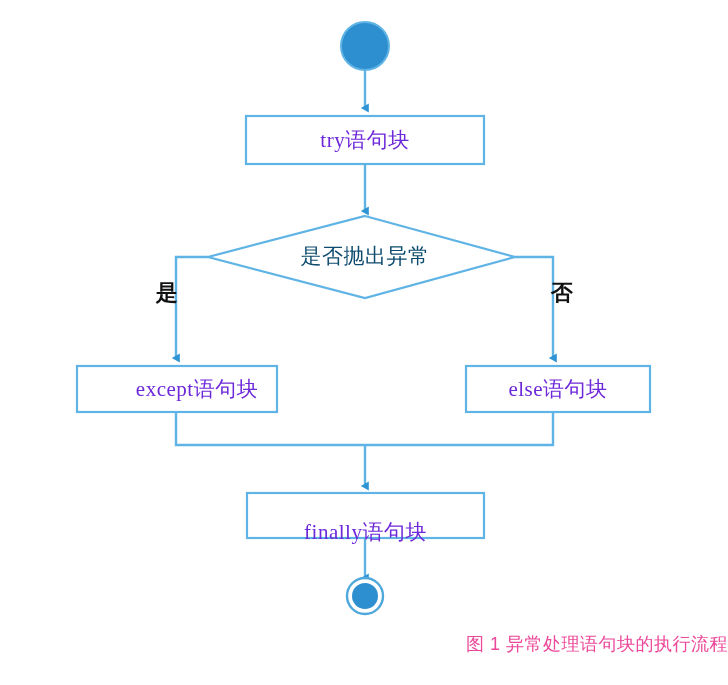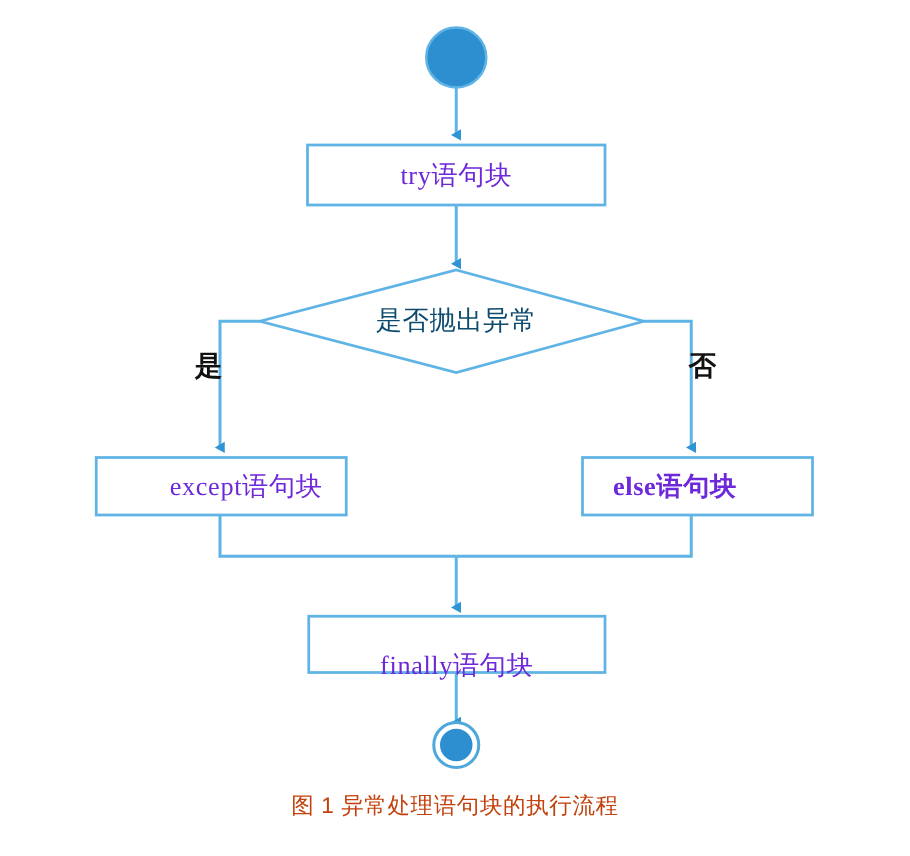--- a/index.html
+++ b/index.html
@@ -47,24 +47,24 @@
     font-size: 22px;
     font-weight: bold;
     font-family: "Liberation Serif", "DejaVu Serif", serif;
     color: #111111;
   }
   .caption {
     position: absolute;
     left: 0;
     top: 632px;
     width: 728px;
-    text-align: center;
+    text-align: right;
     font-size: 18px;
     font-family: "Liberation Sans", "DejaVu Sans", sans-serif;
-    color: #c2410c;
+    color: #ec4899;
     letter-spacing: 0.5px;
   }
   .hit {
     position: absolute;
     background: transparent;
   }
 </style>
 </head>
 <body>
 
@@ -140,21 +140,21 @@
 <div class="node-label box-label" style="left:246px; top:116px; width:238px; height:48px;">try语句块</div>
 
 <div class="node-label diamond-label" style="left:235px; top:233px; width:260px; height:46px;">是否抛出异常</div>
 
 <div class="node-label branch-label" style="left:145px; top:277px; width:44px; height:32px;">是</div>
 
 <div class="node-label branch-label" style="left:540px; top:277px; width:44px; height:32px;">否</div>
 
 <div class="node-label box-label" style="left:77px; top:366px; width:200px; height:46px;padding-left:20px;">except语句块</div>
 
-<div class="node-label box-label" style="left:448px; top:366px; width:184px; height:46px;font-weight:bold;">else语句块</div>
+<div class="node-label box-label" style="left:466px; top:366px; width:184px; height:46px;">else语句块</div>
 
 <div class="node-label box-label" style="left:247px; top:509px; width:237px; height:45px;">finally语句块</div>
 
 <div class="caption">图 1 异常处理语句块的执行流程</div>
 
 <div class="hit" style="left:341px; top:22px; width:48px; height:48px; border-radius:50%;"></div>
 <div class="hit" style="left:246px; top:116px; width:238px; height:48px;"></div>
 <div class="hit" style="left:208px; top:216px; width:307px; height:82px;"></div>
 <div class="hit" style="left:77px; top:366px; width:200px; height:46px;"></div>
 <div class="hit" style="left:466px; top:366px; width:184px; height:46px;"></div>

